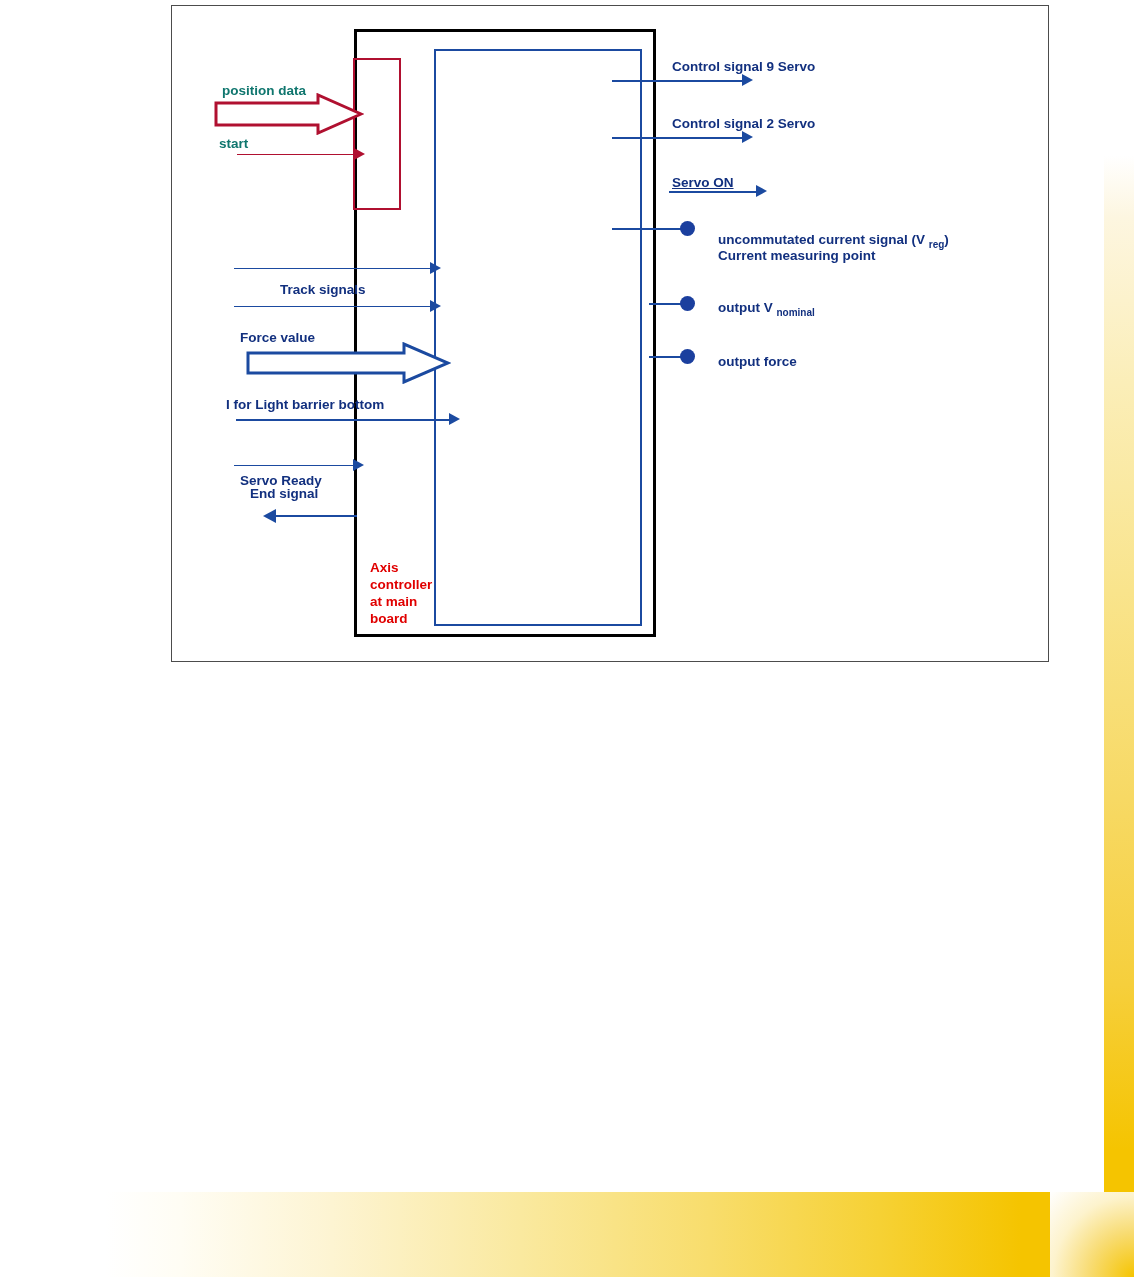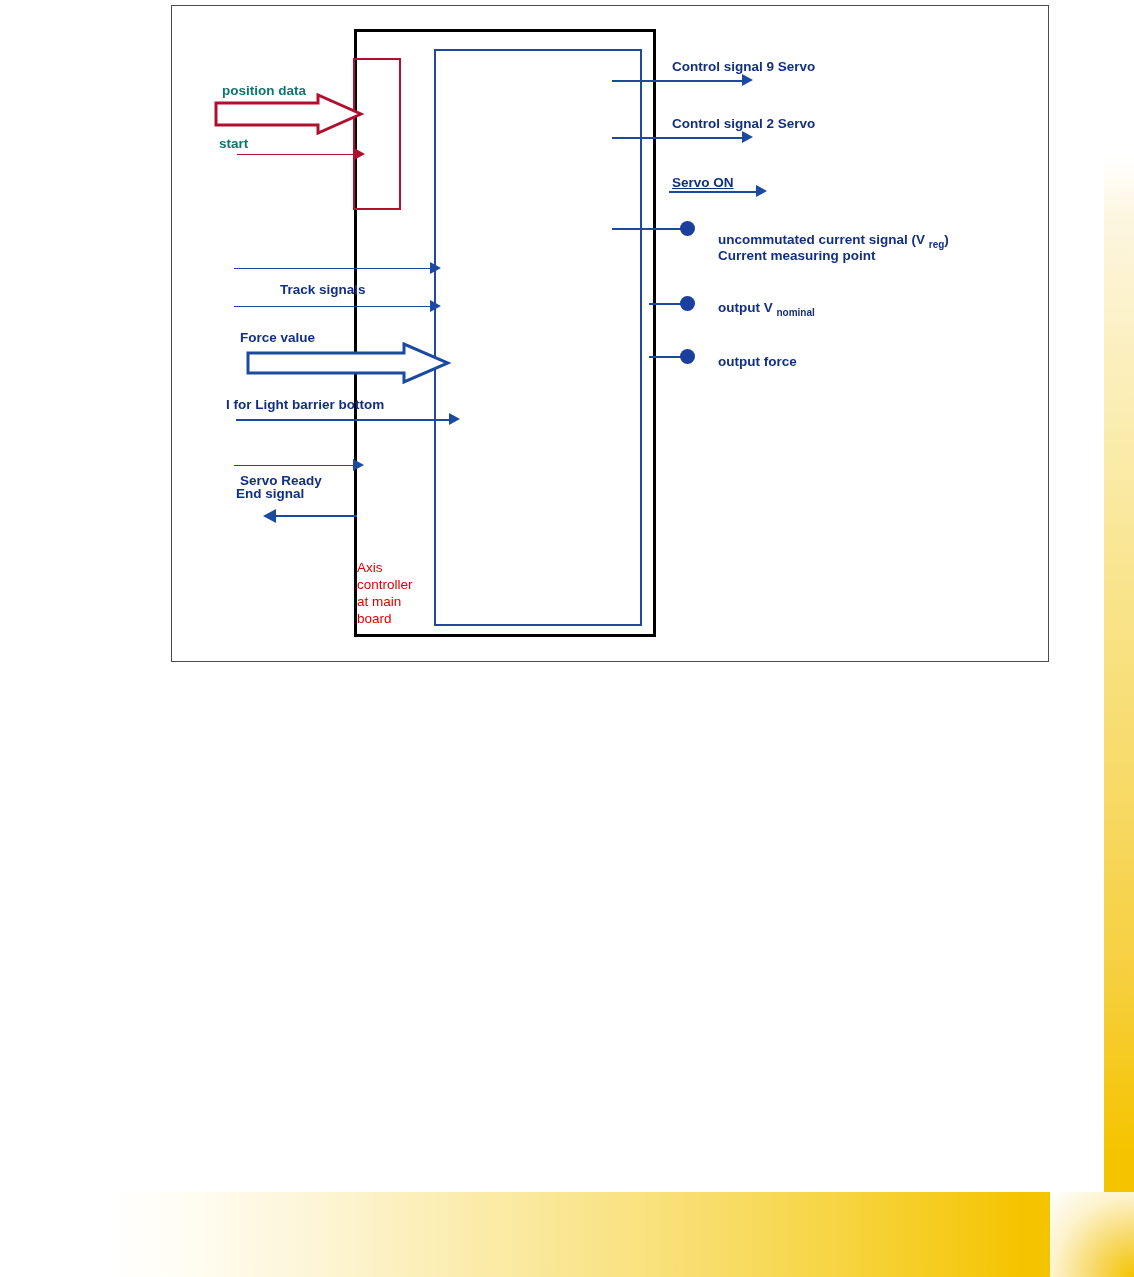--- a/index.html
+++ b/index.html
@@ -137,25 +137,25 @@
     font-weight: bold;
     white-space: nowrap;
     line-height: 1.42;
   }
   .label.blue { color: #12307f; }
   .label.red  { color: #0f766e; }
   .label sub  { font-size: 10px; font-weight: bold; }
 
   #axis-controller-label {
     position: absolute;
-    left: 185px;
+    left: 198px;
     top: 553px;
     width: 74px;
     font-size: 13.5px;
-    font-weight: normal;
+    font-weight: bold;
     color: #e00000;
     line-height: 1.26;
     white-space: pre-line;
   }
 
   
   .block-arrow { position: absolute; }
 </style>
 </head>
 <body>
@@ -196,21 +196,21 @@
     </svg>
 
     <div class="label blue" style="left:54px; top:389px;">I for Light barrier  bottom</div>
     <div class="hline blue" style="left:64px; top:413px; width:216px;"></div>
     <div class="arrowhead right blue" style="left:277px; top:407px;"></div>
 
     <div class="label blue" style="left:68px; top:429px;margin-top:36px;">Servo Ready</div>
     <div class="hline blue thin" style="left:62px; top:459px; width:122px;"></div>
     <div class="arrowhead right blue" style="left:181px; top:453px;"></div>
 
-    <div class="label blue" style="left:64px; top:478px;">End signal</div>
+    <div class="label blue" style="left:78px; top:478px;">End signal</div>
     <div class="hline blue" style="left:103px; top:509px; width:82px;"></div>
     <div class="arrowhead left blue" style="left:91px; top:503px;"></div>
 
     <div class="hline blue" style="left:440px; top:74px; width:133px;"></div>
     <div class="arrowhead right blue" style="left:570px; top:68px;"></div>
     <div class="label blue" style="left:500px; top:51px;">Control signal 9 Servo</div>
 
     <div class="hline blue" style="left:440px; top:131px; width:133px;"></div>
     <div class="arrowhead right blue" style="left:570px; top:125px;"></div>
     <div class="label blue" style="left:500px; top:108px;">Control signal 2 Servo</div>

